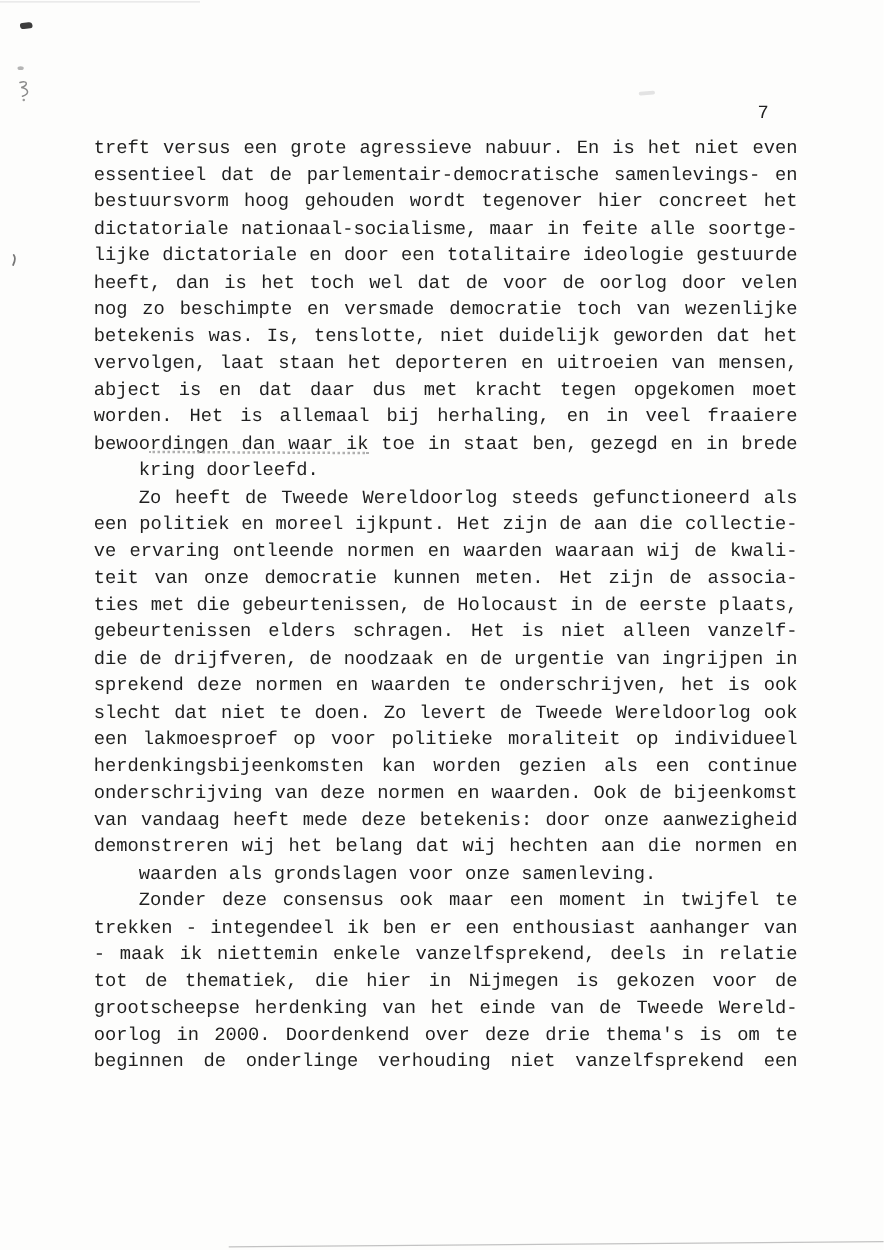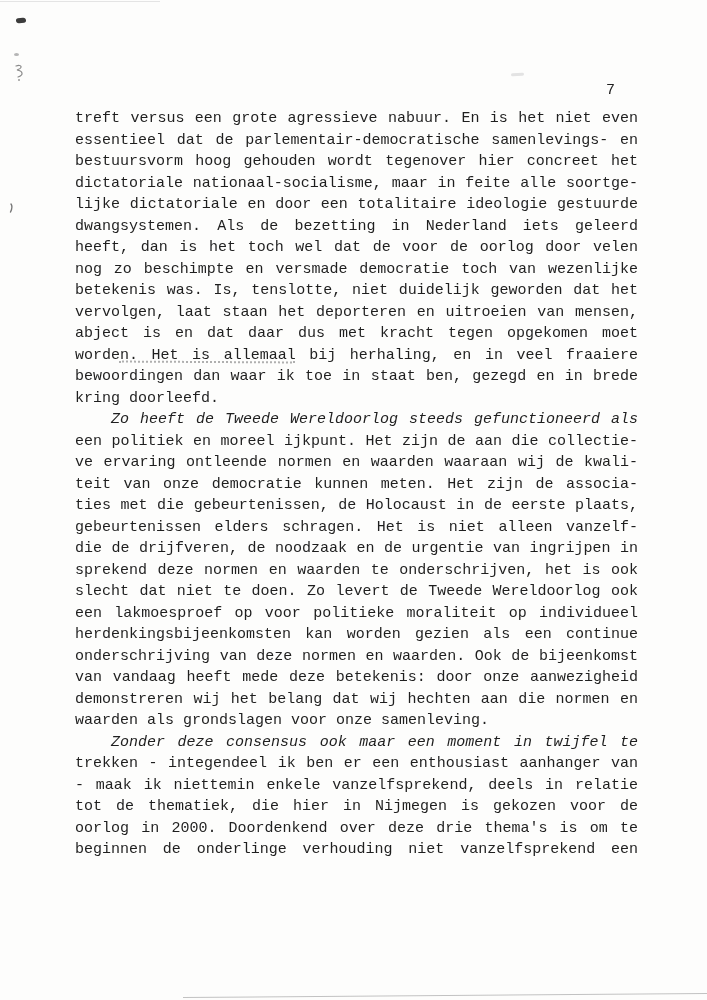--- a/index.html
+++ b/index.html
@@ -32,25 +32,25 @@
     line-height: 21.5px;
   }
   .line {
     height: 21.5px;
     text-align: justify;
     text-align-last: justify;
     -moz-text-align-last: justify;
   }
   .line.para-end {
     text-align-last: left;
+    margin-left: 36px;
     -moz-text-align-last: left;
   }
   .line.indent {
     text-indent: 36px;
-    font-style: italic;
   }
   
   .ink-dash {
     position: absolute;
     left: 16px;
     top: 18px;
     width: 10px;
     height: 5px;
     background: #3c3c3c;
     border-radius: 2px 3px 2px 3px;
@@ -124,21 +124,20 @@
 <div class="page">
 
   <div class="page-number">7</div>
 
   <div class="text-block">
       <div class="line">treft versus een grote agressieve nabuur. En is het niet even</div>
       <div class="line">essentieel dat de parlementair-democratische samenlevings- en</div>
       <div class="line">bestuursvorm hoog gehouden wordt tegenover hier concreet het</div>
       <div class="line">dictatoriale nationaal-socialisme, maar in feite alle soortge-</div>
       <div class="line">lijke dictatoriale en door een totalitaire ideologie gestuurde</div>
-      <div class="line">dwangsystemen. Als de bezetting in Nederland iets geleerd</div>
       <div class="line">heeft, dan is het toch wel dat de voor de oorlog door velen</div>
       <div class="line">nog zo beschimpte en versmade democratie toch van wezenlijke</div>
       <div class="line">betekenis was. Is, tenslotte, niet duidelijk geworden dat het</div>
       <div class="line">vervolgen, laat staan het deporteren en uitroeien van mensen,</div>
       <div class="line">abject is en dat daar dus met kracht tegen opgekomen moet</div>
       <div class="line">worden. Het is allemaal bij herhaling, en in veel fraaiere</div>
       <div class="line">bewoordingen dan waar ik toe in staat ben, gezegd en in brede</div>
       <div class="line para-end">kring doorleefd.</div>
       <div class="line indent">Zo heeft de Tweede Wereldoorlog steeds gefunctioneerd als</div>
       <div class="line">een politiek en moreel ijkpunt. Het zijn de aan die collectie-</div>
@@ -152,20 +151,21 @@
       <div class="line">een lakmoesproef op voor politieke moraliteit op individueel</div>
       <div class="line">herdenkingsbijeenkomsten kan worden gezien als een continue</div>
       <div class="line">onderschrijving van deze normen en waarden. Ook de bijeenkomst</div>
       <div class="line">van vandaag heeft mede deze betekenis: door onze aanwezigheid</div>
       <div class="line">demonstreren wij het belang dat wij hechten aan die normen en</div>
       <div class="line para-end">waarden als grondslagen voor onze samenleving.</div>
       <div class="line indent">Zonder deze consensus ook maar een moment in twijfel te</div>
       <div class="line">trekken - integendeel ik ben er een enthousiast aanhanger van</div>
       <div class="line">- maak ik niettemin enkele vanzelfsprekend, deels in relatie</div>
       <div class="line">tot de thematiek, die hier in Nijmegen is gekozen voor de</div>
+      <div class="line">grootscheepse herdenking van het einde van de Tweede Wereld-</div>
       <div class="line">oorlog in 2000. Doordenkend over deze drie thema's is om te</div>
       <div class="line">beginnen de onderlinge verhouding niet vanzelfsprekend een</div>
     </div>
 
   <div class="ink-dash"></div>
   <div class="ink-speck"></div>
   <svg class="ink-squiggle" viewBox="0 0 12 18" xmlns="http://www.w3.org/2000/svg">
     <path d="M3,2 C9,0 10,4 4,6 C10,7 11,11 5,13" fill="none" stroke="#8a8a8a" stroke-width="1.2" stroke-linecap="round"></path>
     <circle cx="6" cy="16" r="1" fill="#9a9a9a"></circle>
   </svg>

